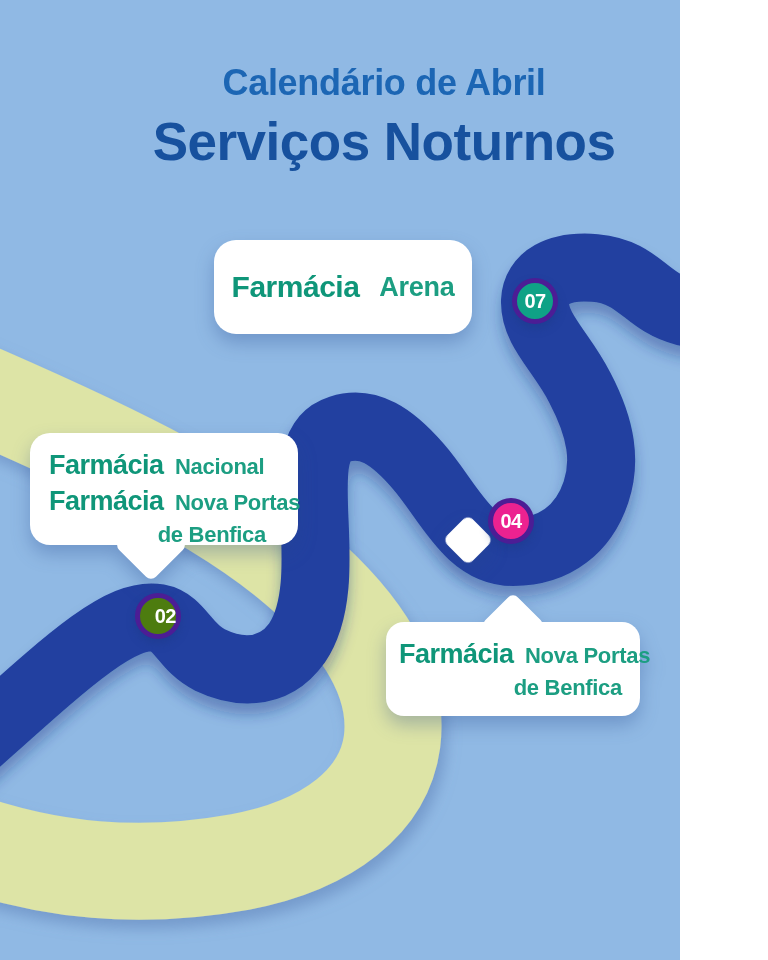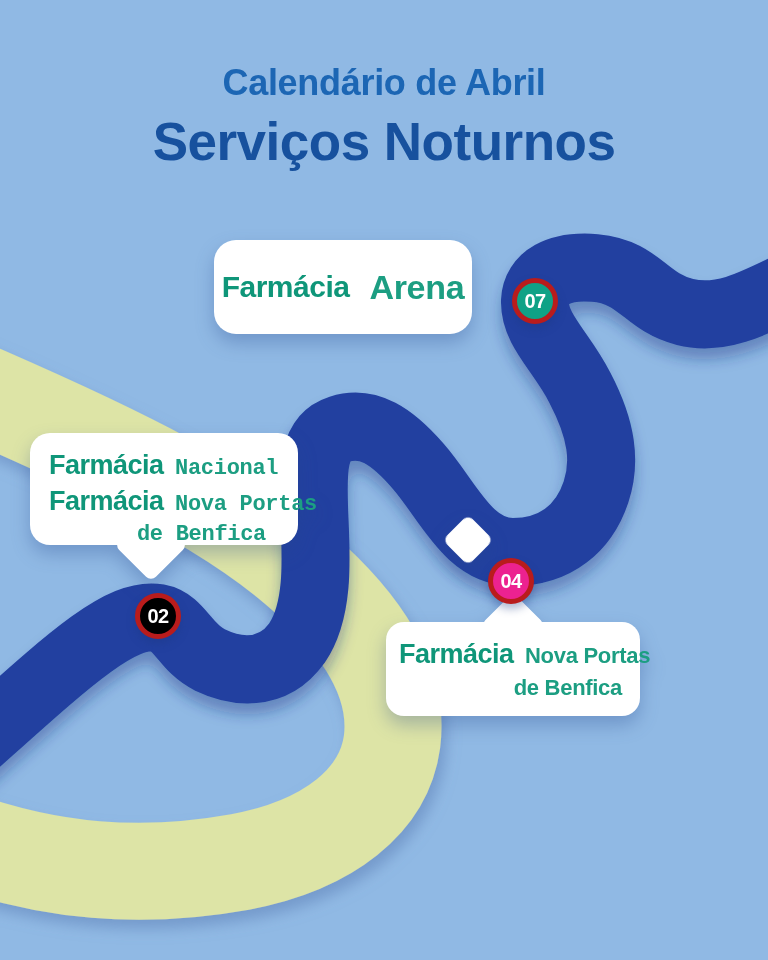--- a/index.html
+++ b/index.html
@@ -4,21 +4,21 @@
 <style>
   :root{
     --bg:#90B9E4; --road:#2140A0; --ribbon:#DDE4A6;
     --brand_green:#0F9679; --name_green:#1C9E82;
     --title_blue:#1C66B4; --title_dark:#17519E;
     --card_bg:#FFFFFF; --badge_text:#FFFFFF;
   }
   html,body{margin:0;padding:0;}
   body{width:768px;height:960px;overflow:hidden;
        font-family:"Liberation Sans","DejaVu Sans",sans-serif;}
-  .poster{position:relative;width:768px;height:960px;background:var(--bg);overflow:hidden;}
+  .poster{position:relative;width:680px;height:960px;background:var(--bg);overflow:hidden;}
 
   .bg-svg{position:absolute;left:0;top:0;z-index:0;}
   .ribbon{fill:none;stroke:var(--ribbon);stroke-width:97;stroke-linecap:round;}
   .road{fill:none;stroke:var(--road);stroke-width:68;stroke-linecap:butt;}
 
   .title-block{position:absolute;left:0;top:62px;width:768px;text-align:center;z-index:1;}
   .title-line1{font-size:36px;font-weight:600;letter-spacing:-0.3px;color:var(--title_blue);}
   .title-line2{font-size:53px;font-weight:800;letter-spacing:-0.5px;color:var(--title_dark);margin-top:7px;}
 
   .callout{position:absolute;z-index:2;filter:drop-shadow(0 9px 9px rgba(38,70,140,0.30));border-radius:13px;}
@@ -26,49 +26,49 @@
   .tail{position:absolute;background:var(--card_bg);transform:rotate(45deg);z-index:1;border-radius:7px;}
 
   .brand{font-weight:700;letter-spacing:-0.5px;color:var(--brand_green);}
   .name{font-weight:600;letter-spacing:-0.3px;color:var(--name_green);}
 
   
   .callout-arena{left:214px;top:240px;}
   .callout-arena .card-body{width:258px;height:94px;border-radius:22px;
       display:flex;align-items:center;justify-content:center;white-space:nowrap;}
   .callout-arena .brand{font-size:30px;}
-  .callout-arena .name{font-size:34px;margin-left:20px;}
+  .callout-arena .name{font-size:27px;margin-left:20px;}
   .callout-arena .tail{width:36px;height:36px;left:236px;top:282px;}
 
   
   .callout-nacional{left:30px;top:433px;}
   .callout-nacional .card-body{width:268px;height:112px;border-radius:20px;
       padding:16px 0 0 19px;}
   .callout-nacional .line{white-space:nowrap;line-height:33px;}
   .callout-nacional .brand{font-size:27px;}
-  .callout-nacional .name{font-size:22px;margin-left:7px;font-family:Liberation Mono, monospace;}
+  .callout-nacional .name{font-size:22px;margin-left:7px;}
   .callout-nacional .line3{text-align:right;padding-right:32px;line-height:28px;}
   .callout-nacional .tail{width:52px;height:52px;left:95px;top:86px;}
 
   
   .callout-novaportas{left:386px;top:622px;}
   .callout-novaportas .card-body{width:254px;height:94px;border-radius:18px;
       padding:16px 0 0 13px;}
   .callout-novaportas .line{white-space:nowrap;line-height:33px;}
   .callout-novaportas .brand{font-size:27px;}
   .callout-novaportas .name{font-size:22px;margin-left:7px;}
   .callout-novaportas .line2{text-align:right;padding-right:18px;line-height:28px;}
   .callout-novaportas .tail{width:46px;height:46px;left:104px;top:-20px;}
 
-  .badge{position:absolute;z-index:3;width:36px;height:36px;border:5px solid #b91c1c;
+  .badge{position:absolute;z-index:3;width:36px;height:36px;border:5px solid #4c1d95;
       border-radius:50%;display:flex;align-items:center;justify-content:center;
       box-shadow:0 5px 9px rgba(25,55,125,0.35);}
   .badge span{color:var(--badge_text);font-weight:700;font-size:20px;letter-spacing:-0.5px;}
   .badge-07{left:512px;top:278px;}
-  .badge-04{left:488px;top:558px;}
+  .badge-04{left:488px;top:498px;}
   .badge-02{left:135px;top:593px;}
 </style>
 </head>
 <body>
 
 <div class="poster">
 
   <svg class="bg-svg" width="768" height="960" viewBox="0 0 768 960">
     <defs>
       <filter id="fRibbon" x="-30%" y="-30%" width="160%" height="160%">
@@ -137,17 +137,17 @@
       <div class="line line2 name">de Benfica</div>
     </div>
   </div>
 
   <div class="badge badge-07" style="background-color: rgb(15, 162, 134);">
     <span>07</span>
   </div>
   <div class="badge badge-04" style="background-color: rgb(236, 34, 144);">
     <span>04</span>
   </div>
-  <div class="badge badge-02" style="background-color: #000000;">
+  <div class="badge badge-02" style="background-color: #4d7c0f; justify-content: flex-end;">
     <span>02</span>
   </div>
 
 </div>
 
 </body></html>

